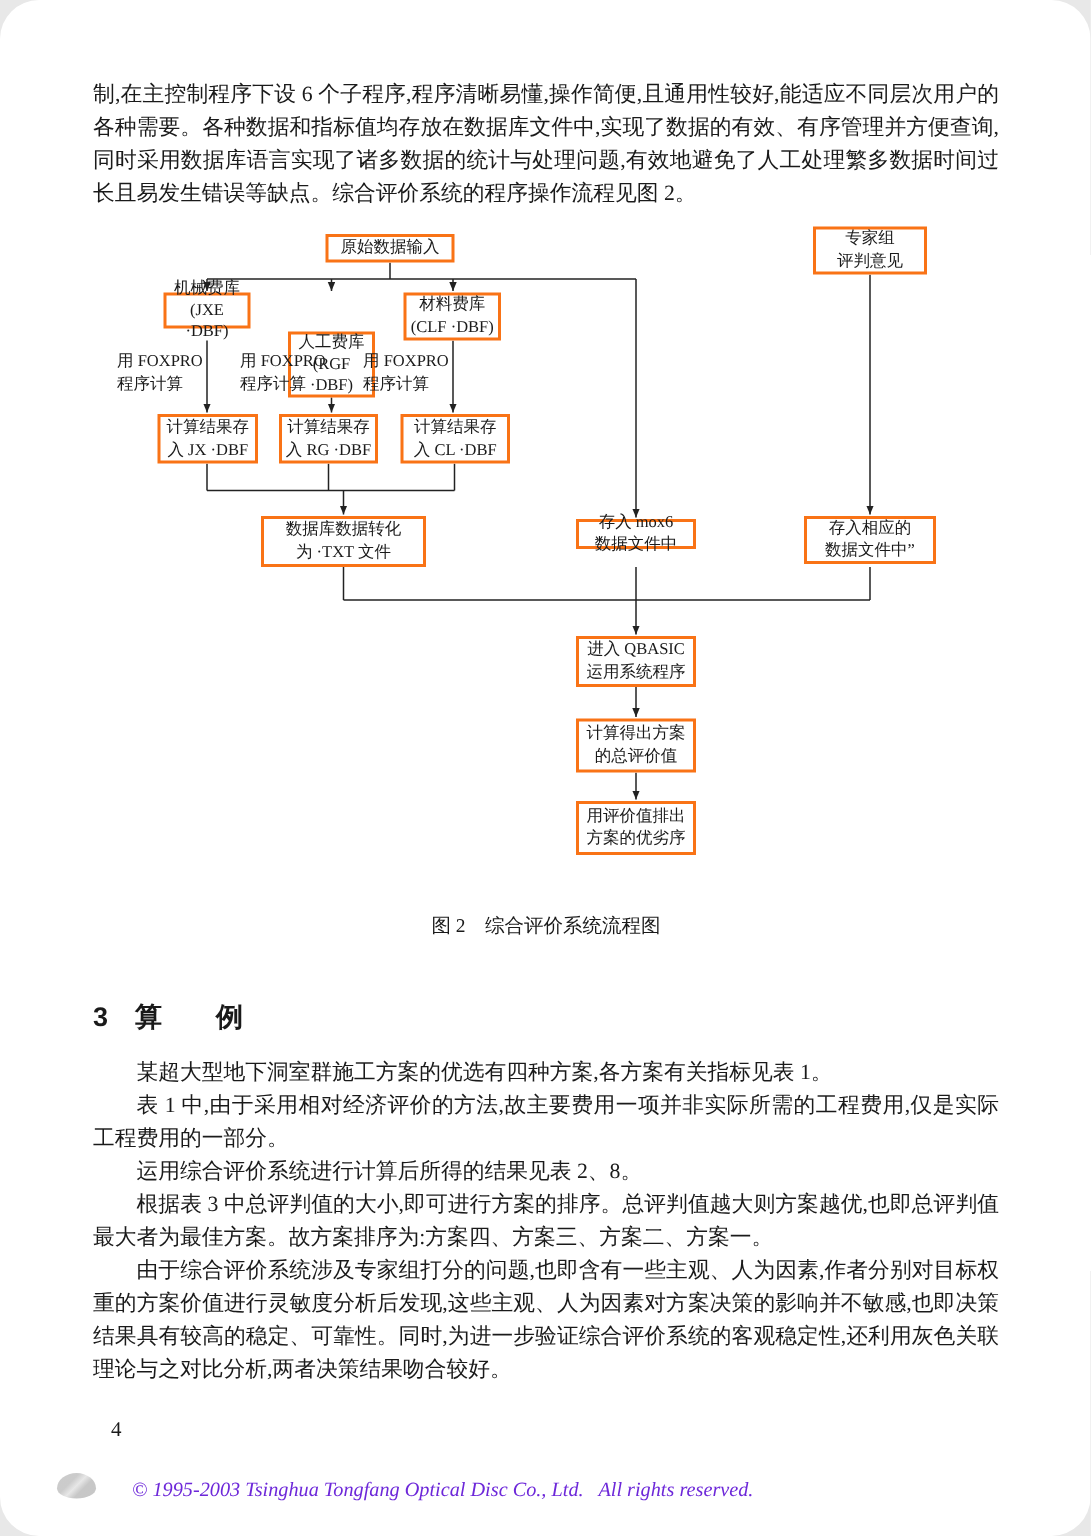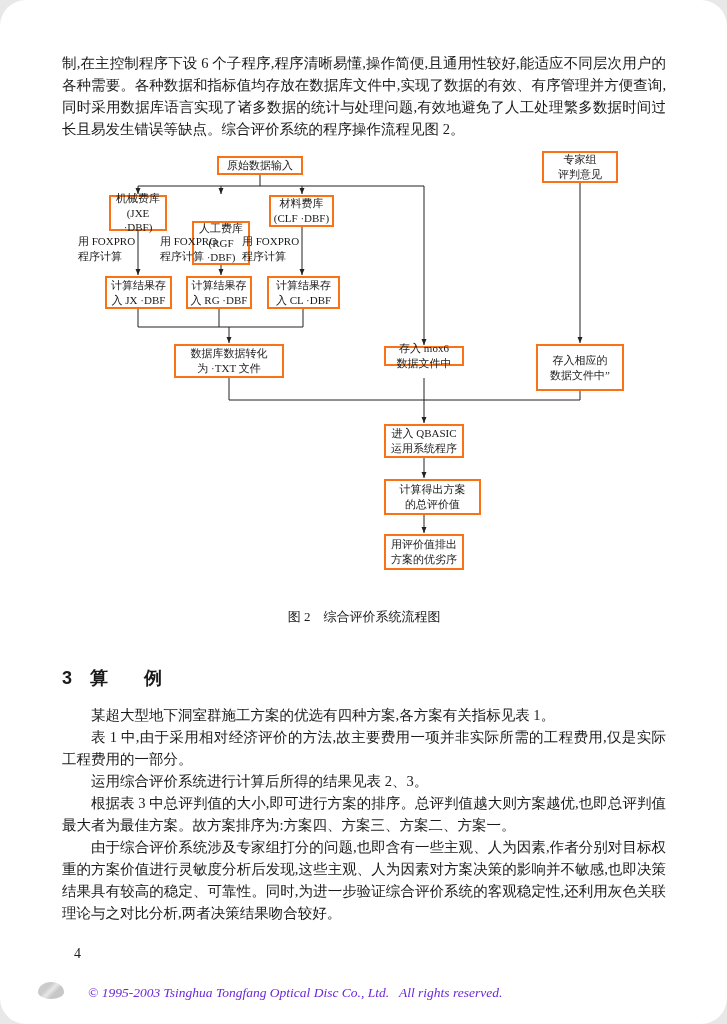--- a/index.html
+++ b/index.html
@@ -125,21 +125,21 @@
           <path d="M362,312 V332" marker-end="url(#arrow)"></path>
           <path d="M362,369 V387" marker-end="url(#arrow)"></path>
         </g>
       </svg>
 
       <div class="fc-box" style="left:155px; top:10px; width:86px; height:19px;">原始数据输入</div>
 
       <div class="fc-box" style="left:480px; top:5px; width:76px; height:32px;">专家组
 评判意见</div>
 
-      <div class="fc-box" style="left:47px; top:49px; width:58px; height:36px;">机械费库
+      <div class="fc-box" style="left:47px; top:49px; width:58px; height:24px;">机械费库
 (JXE ·DBF)</div>
       <div class="fc-box" style="left:130px; top:63px; width:58px; height:44px;margin-top:12px;">人工费库
 (RGF ·DBF)</div>
       <div class="fc-box" style="left:207px; top:49px; width:65px; height:32px;">材料费库
 (CLF ·DBF)</div>
 
       <div class="fc-label" style="left:16px; top:88px; width:62px;">用 FOXPRO
 程序计算</div>
       <div class="fc-label" style="left:98px; top:88px; width:62px;">用 FOXPRO
 程序计算</div>
@@ -150,38 +150,38 @@
 入 JX ·DBF</div>
       <div class="fc-box" style="left:124px; top:130px; width:66px; height:33px;">计算结果存
 入 RG ·DBF</div>
       <div class="fc-box" style="left:205px; top:130px; width:73px; height:33px;">计算结果存
 入 CL ·DBF</div>
 
       <div class="fc-box" style="left:112px; top:198px; width:110px; height:34px;">数据库数据转化
 为 ·TXT 文件</div>
       <div class="fc-box" style="left:322px; top:200px; width:80px; height:20px;">存入 mox6
 数据文件中</div>
-      <div class="fc-box" style="left:474px; top:198px; width:88px; height:47px;">存入相应的
+      <div class="fc-box" style="left:474px; top:198px; width:88px; height:32px;">存入相应的
 数据文件中”</div>
 
       <div class="fc-box" style="left:322px; top:278px; width:80px; height:34px;">进入 QBASIC
 运用系统程序</div>
-      <div class="fc-box" style="left:322px; top:333px; width:97px; height:36px;">计算得出方案
+      <div class="fc-box" style="left:322px; top:333px; width:80px; height:36px;">计算得出方案
 的总评价值</div>
       <div class="fc-box" style="left:322px; top:388px; width:80px; height:36px;">用评价值排出
 方案的优劣序</div>
     </div>
 
     <div class="fig-caption">图 2　综合评价系统流程图</div>
 
     <h2 class="section-heading">3　算　　例</h2>
 
     <p class="para indent">某超大型地下洞室群施工方案的优选有四种方案,各方案有关指标见表 1。</p>
     <p class="para indent">表 1 中,由于采用相对经济评价的方法,故主要费用一项并非实际所需的工程费用,仅是实际工程费用的一部分。</p>
-    <p class="para indent">运用综合评价系统进行计算后所得的结果见表 2、3。</p>
+    <p class="para indent">运用综合评价系统进行计算后所得的结果见表 2、8。</p>
     <p class="para indent">根据表 3 中总评判值的大小,即可进行方案的排序。总评判值越大则方案越优,也即总评判值最大者为最佳方案。故方案排序为:方案四、方案三、方案二、方案一。</p>
     <p class="para indent">由于综合评价系统涉及专家组打分的问题,也即含有一些主观、人为因素,作者分别对目标权重的方案价值进行灵敏度分析后发现,这些主观、人为因素对方案决策的影响并不敏感,也即决策结果具有较高的稳定、可靠性。同时,为进一步验证综合评价系统的客观稳定性,还利用灰色关联理论与之对比分析,两者决策结果吻合较好。</p>
 
   </div>
 
   <div class="page-number">4</div>
   <div class="publisher-logo"></div>
   <div class="footer">© 1995-2003 Tsinghua Tongfang Optical Disc Co., Ltd.   All rights reserved.</div>
 </div>
 

